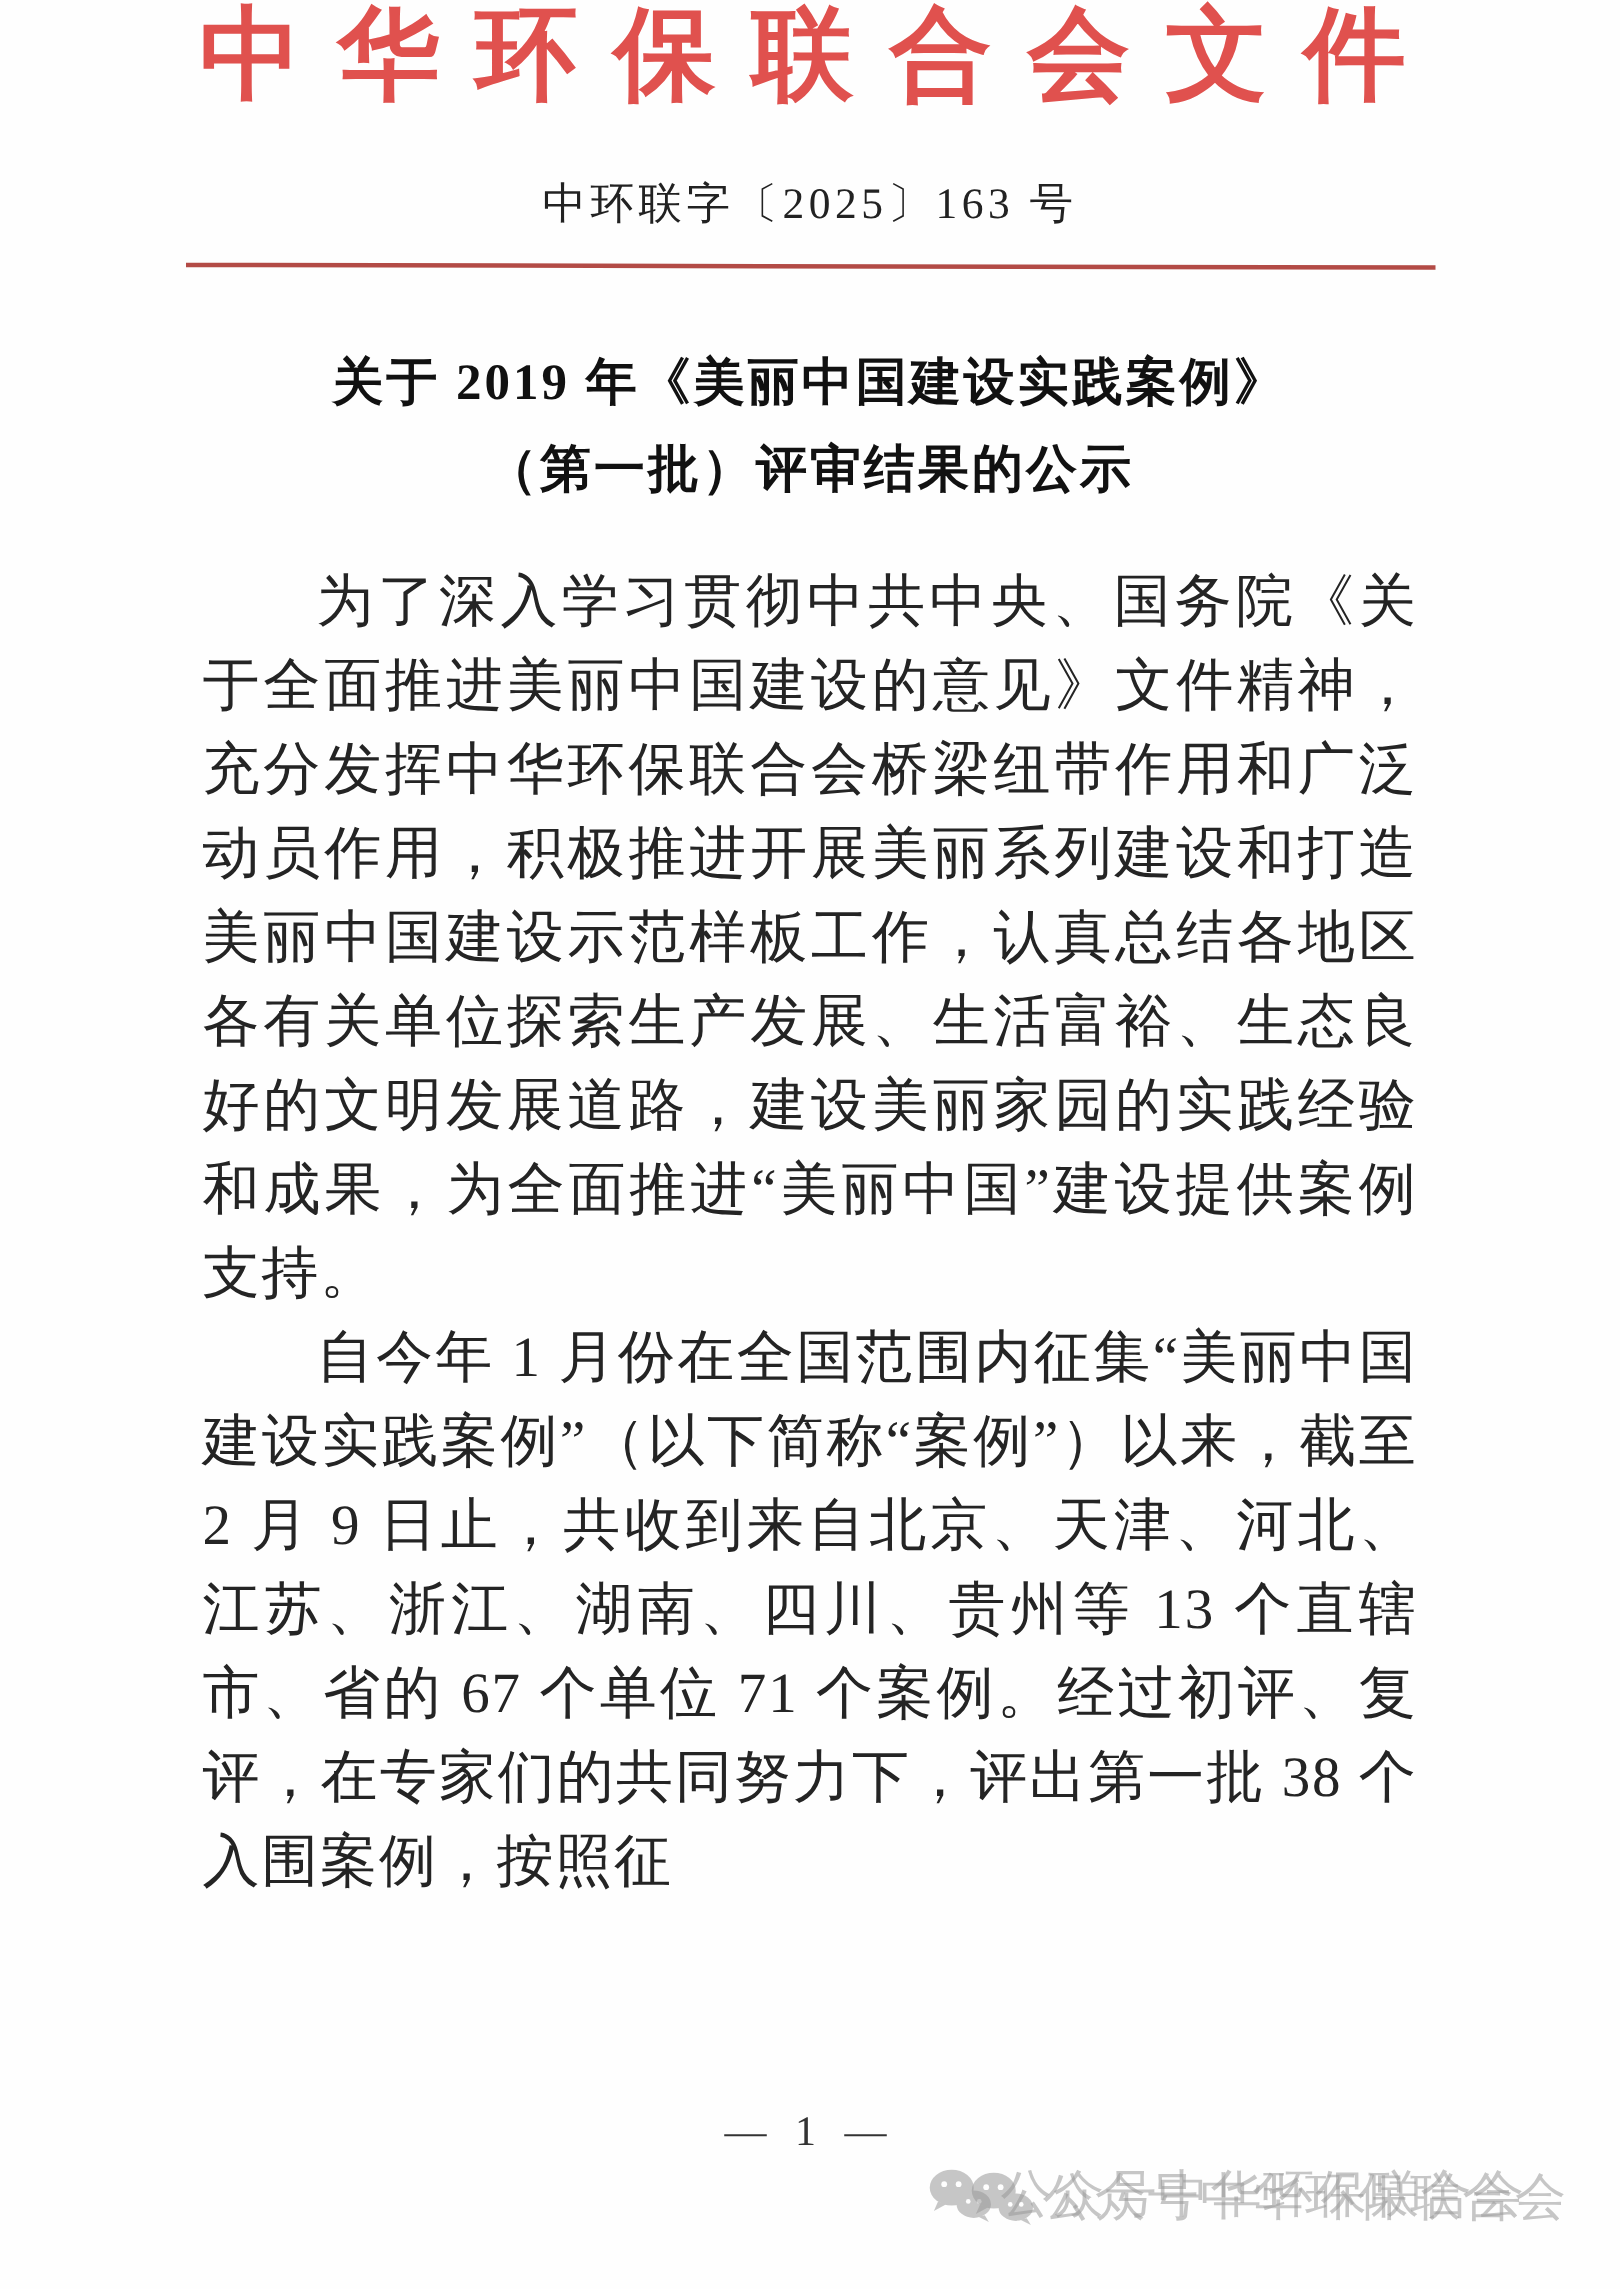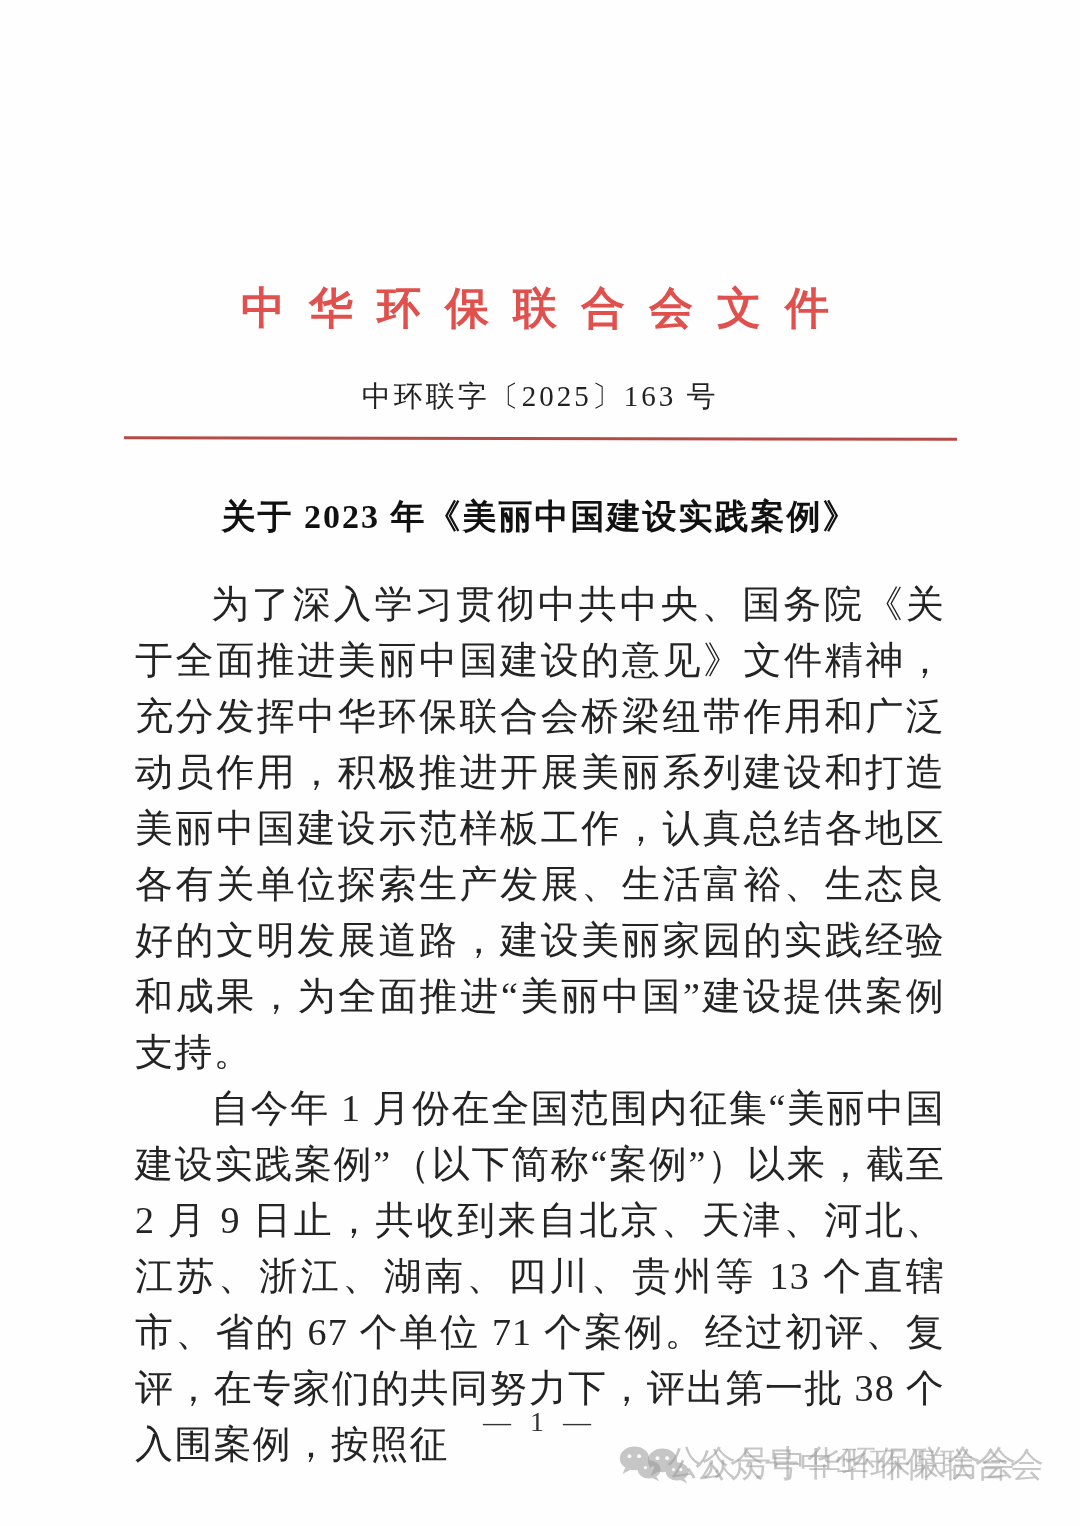--- a/index.html
+++ b/index.html
@@ -5,24 +5,23 @@
   html,body { margin:0; padding:0; background:#ffffff; }
   .page {
     position:relative;
     width:1080px; height:1526px;
     margin:0 auto;
     background:#fefefe;
     overflow:hidden;
     font-family:"Liberation Serif","DejaVu Serif",serif;
   }
   .red-header {
-    padding-top:286px;
     text-align:center;
     color:#e0514e;
-    font-size:44px;
+    font-size:68px;
     font-weight:bold;
     letter-spacing:24px;
     text-indent:14px;
     line-height:1.06;
   }
   .doc-no {
     margin-top:44px;
     text-align:center;
     font-size:29px;
     color:#222222;
@@ -84,21 +83,22 @@
 
 <div class="page">
 
   <div class="red-header">中华环保联合会文件</div>
 
   <div class="doc-no">中环联字〔2025〕163 号</div>
 
   <div class="red-rule"></div>
 
   <div class="doc-title">
-    <div>关于 2023 年《美丽中国建设实践案例》</div>
+    <div>关于 2019 年《美丽中国建设实践案例》</div>
+    <div>（第一批）评审结果的公示</div>
   </div>
 
   <div class="body-text">
     <p>为了深入学习贯彻中共中央、国务院《关于全面推进美丽中国建设的意见》文件精神，充分发挥中华环保联合会桥梁纽带作用和广泛动员作用，积极推进开展美丽系列建设和打造美丽中国建设示范样板工作，认真总结各地区各有关单位探索生产发展、生活富裕、生态良好的文明发展道路，建设美丽家园的实践经验和成果，为全面推进“美丽中国”建设提供案例支持。</p>
     <p>自今年 1 月份在全国范围内征集“美丽中国建设实践案例”（以下简称“案例”）以来，截至 2 月 9 日止，共收到来自北京、天津、河北、江苏、浙江、湖南、四川、贵州等 13 个直辖市、省的 67 个单位 71 个案例。经过初评、复评，在专家们的共同努力下，评出第一批 38 个入围案例，按照征</p>
   </div>
 
   <div class="page-no">— 1 —</div>
 
   <div class="watermark">

